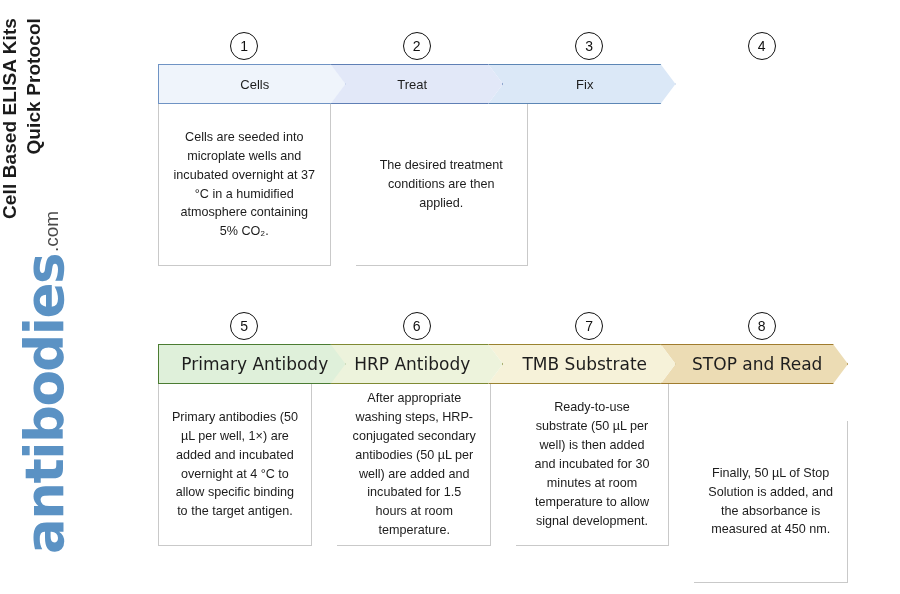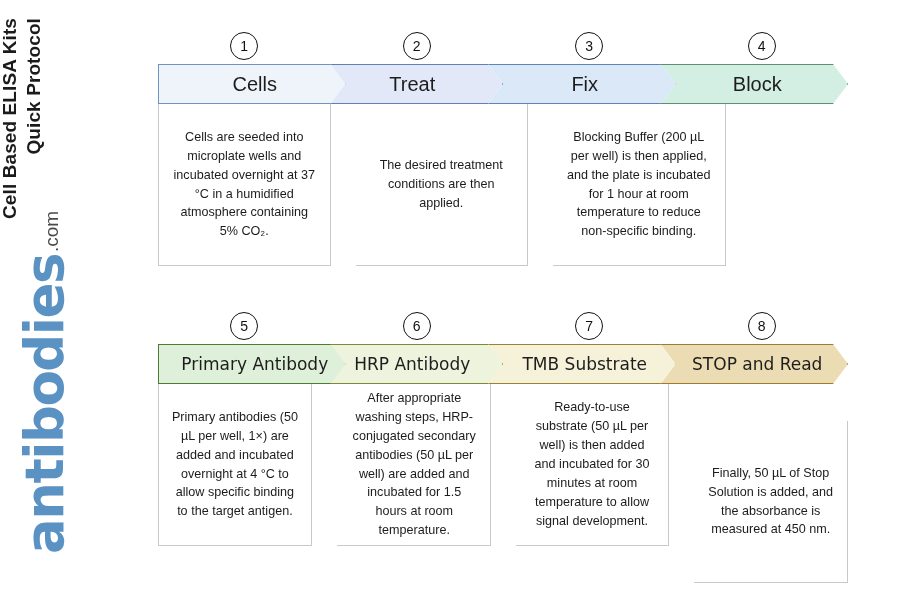--- a/index.html
+++ b/index.html
@@ -59,21 +59,21 @@
     display:flex;align-items:center;justify-content:center;
     font-size:14px;color:#111;
     box-sizing:border-box;
   }
 
   .chevrons{position:relative;height:40px;}
   .chev{
     position:absolute;top:0;height:40px;
     display:flex;align-items:center;justify-content:center;
     box-sizing:border-box;
-    font-size:20px;color:#1d1d1d;
+    font-size:13px;color:#1d1d1d;
   }
   .chev span{position:relative;z-index:2;padding-left:6px;}
   .chev .shape{
     position:absolute;inset:0;
     background-image:radial-gradient(#00000010 .6px, transparent .7px);
     background-size:7px 7px;
   }
   .r2 .chev{font-family:"DejaVu Sans", sans-serif;font-size:17px;}
 
   .cards{position:relative;display:flex;gap:25px;}
@@ -118,34 +118,27 @@
           <span>Cells</span>
         </div>
         <div class="chev" style="left: 157.5px; width: 187.5px; z-index: 3;">
           <div class="shape" style="background: rgb(226, 232, 248); border: 1.2px solid rgb(95, 127, 181); clip-path: polygon(0% 0%, 92% 0%, 100% 50%, 92% 100%, 0% 100%, 8% 50%);"></div>
           <span>Treat</span>
         </div>
         <div class="chev" style="left: 330px; width: 187.5px; z-index: 2;">
           <div class="shape" style="background: rgb(219, 232, 247); border: 1.2px solid rgb(92, 134, 181); clip-path: polygon(0% 0%, 92% 0%, 100% 50%, 92% 100%, 0% 100%, 8% 50%);"></div>
           <span>Fix</span>
         </div>
-        <div class="chev" style="left: 502.5px; width: 187.5px; z-index: 1;">
-          <div class="shape" style="background: rgb(211, 238, 226); border: 1.2px solid rgb(95, 143, 115); clip-path: polygon(0% 0%, 92% 0%, 100% 50%, 92% 100%, 0% 100%, 8% 50%);"></div>
-          <span>Block</span>
-        </div>
       </div>
       <div class="cards">
         <div class="card" style="width: 172.5px;">
           <p>Cells are seeded into microplate wells and incubated overnight at 37 °C in a humidified atmosphere containing 5% CO₂.</p>
         </div>
         <div class="card" style="width: 172.5px;">
           <p>The desired treatment conditions are then applied.</p>
-        </div>
-        <div class="card" style="width: 172.5px;">
-          <p>Blocking Buffer (200 µL per well) is then applied, and the plate is incubated for 1 hour at room temperature to reduce non-specific binding.</p>
         </div>
       </div>
     </div>
     <div class="row r2" id="row-1">
       <div class="badges">
         <div class="badge" style="left: 72.25px;">5</div>
         <div class="badge" style="left: 244.75px;">6</div>
         <div class="badge" style="left: 417.25px;">7</div>
         <div class="badge" style="left: 589.75px;">8</div>
       </div>

